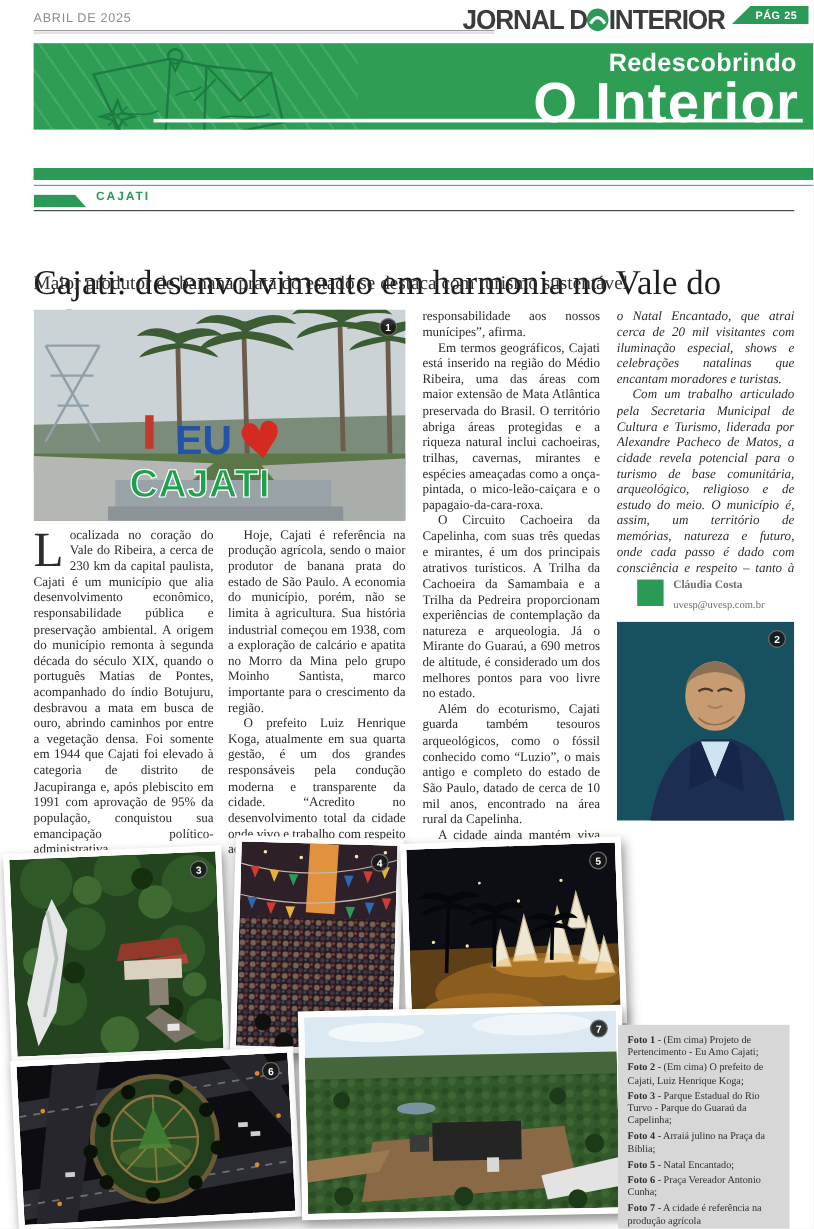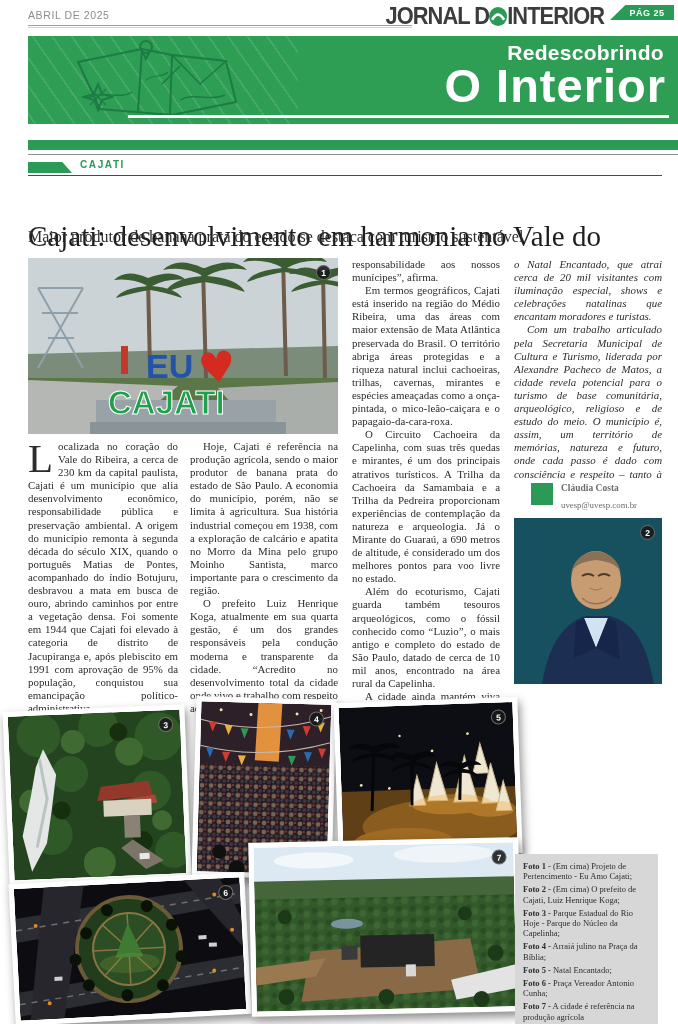--- a/index.html
+++ b/index.html
@@ -14,21 +14,21 @@
   .masthead { position:absolute; right:74px; top:3px; display:flex; align-items:center;
               font-family:"Liberation Sans",sans-serif; font-weight:bold; font-size:23px;
               color:#3c3c3c; letter-spacing:-1px; transform:scaleX(.95); transform-origin:right; }
   .o-icon { width:21px; height:21px; margin:0 -1px; flex:0 0 auto; }
   .pag-flag { position:absolute; right:4px; top:5px; width:64px; height:15px; background:#2a9a56;
               clip-path:polygon(24% 0,100% 0,100% 100%,0 100%);
               display:flex; align-items:center; justify-content:center; padding-left:10px;
               color:#fff; font-family:"Liberation Sans",sans-serif; font-weight:bold; font-size:9px; letter-spacing:.5px; }
 
   
-  .banner { position:absolute; left:28px; top:36px; width:650px; height:88px; background:#2f9e55; overflow:hidden; }
+  .banner { position:absolute; left:28px; top:36px; width:650px; height:72px; background:#2f9e55; overflow:hidden; }
   .banner::before { content:""; position:absolute; left:-30px; top:-10px; width:300px; height:130px;
                     background:repeating-linear-gradient(55deg, rgba(255,255,255,.10) 0 2px, transparent 2px 16px); }
   .banner-kicker { position:absolute; right:14px; top:5px; color:#fff; font-family:"Liberation Sans",sans-serif;
                    font-size:21px; font-weight:bold; letter-spacing:.3px; }
   .banner-title  { position:absolute; right:12px; top:26px; color:#fff; font-family:"Liberation Sans",sans-serif;
                    font-size:47px; font-weight:bold; letter-spacing:1px; line-height:1; }
   .banner-underline { position:absolute; left:100px; right:9px; bottom:6px; height:3px; background:#fff; }
   .map-art { position:absolute; left:22px; top:4px; }
 
   .stripe { position:absolute; left:28px; top:140px; width:650px; height:10px; background:#2a9a56; }
@@ -421,20 +421,20 @@
             <circle cx="225" cy="156" r="8"></circle>
           </g>
       </svg>
       <div class="badge">7</div>
     </div>
   </div>
 
   <div class="caption-box">
     <div class="cap"><b>Foto 1 -</b> <span>(Em cima) Projeto de Pertencimento - Eu Amo Cajati;</span></div>
     <div class="cap"><b>Foto 2 -</b> <span>(Em cima) O prefeito de Cajati, Luiz Henrique Koga;</span></div>
-    <div class="cap"><b>Foto 3 -</b> <span>Parque Estadual do Rio Hoje - Parque do Núcleo da Capelinha;</span></div>
+    <div class="cap"><b>Foto 3 -</b> <span>Parque Estadual do Rio Turvo - Parque do Guaraú da Capelinha;</span></div>
     <div class="cap"><b>Foto 4 -</b> <span>Arraiá julino na Praça da Bíblia;</span></div>
     <div class="cap"><b>Foto 5 -</b> <span>Natal Encantado;</span></div>
     <div class="cap"><b>Foto 6 -</b> <span>Praça Vereador Antonio Cunha;</span></div>
     <div class="cap"><b>Foto 7 -</b> <span>A cidade é referência na produção agrícola</span></div>
   </div>
 
 </div>
 
 </body></html>

